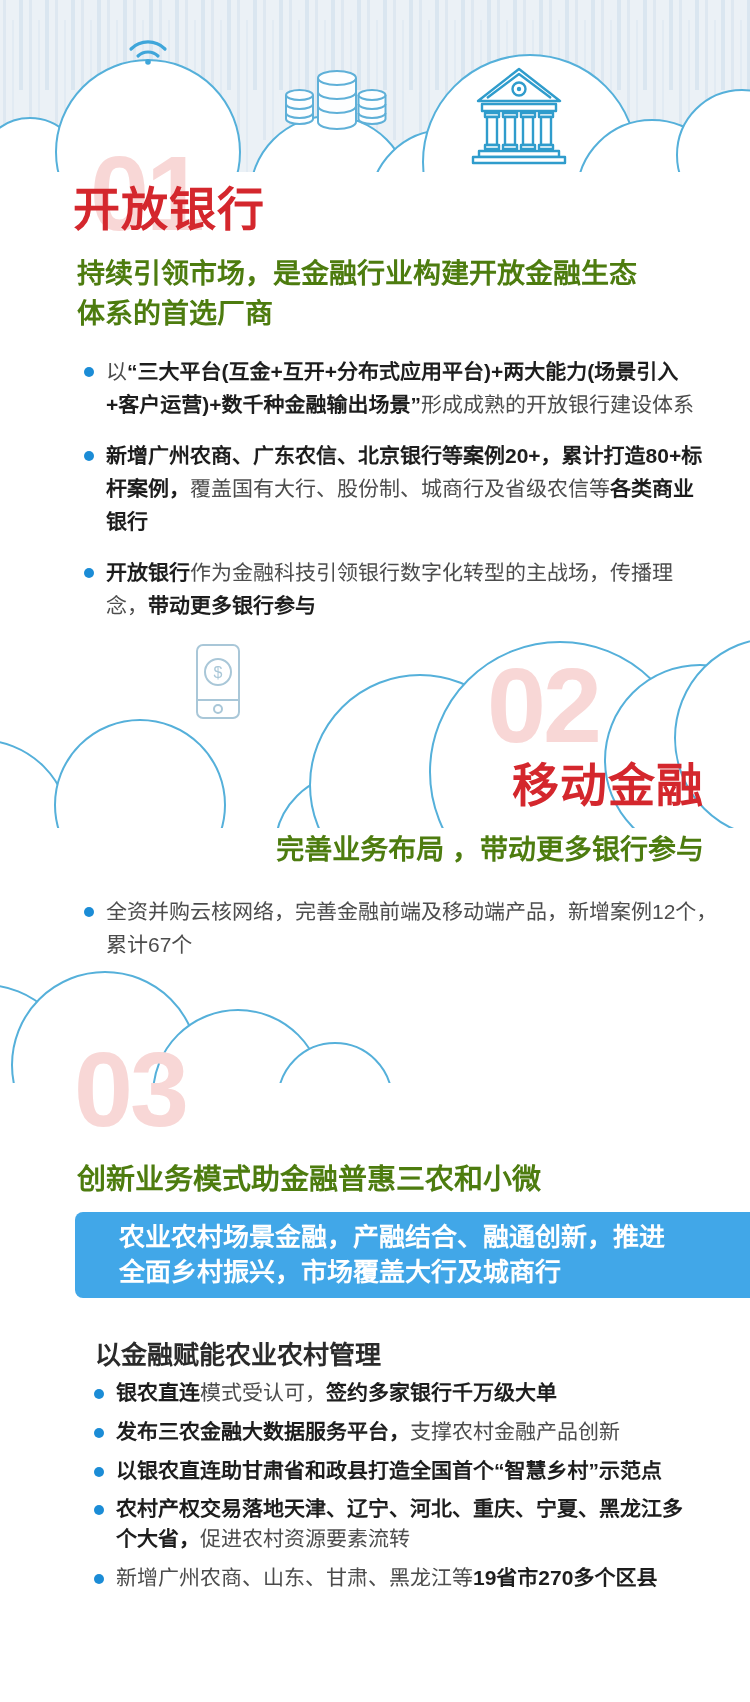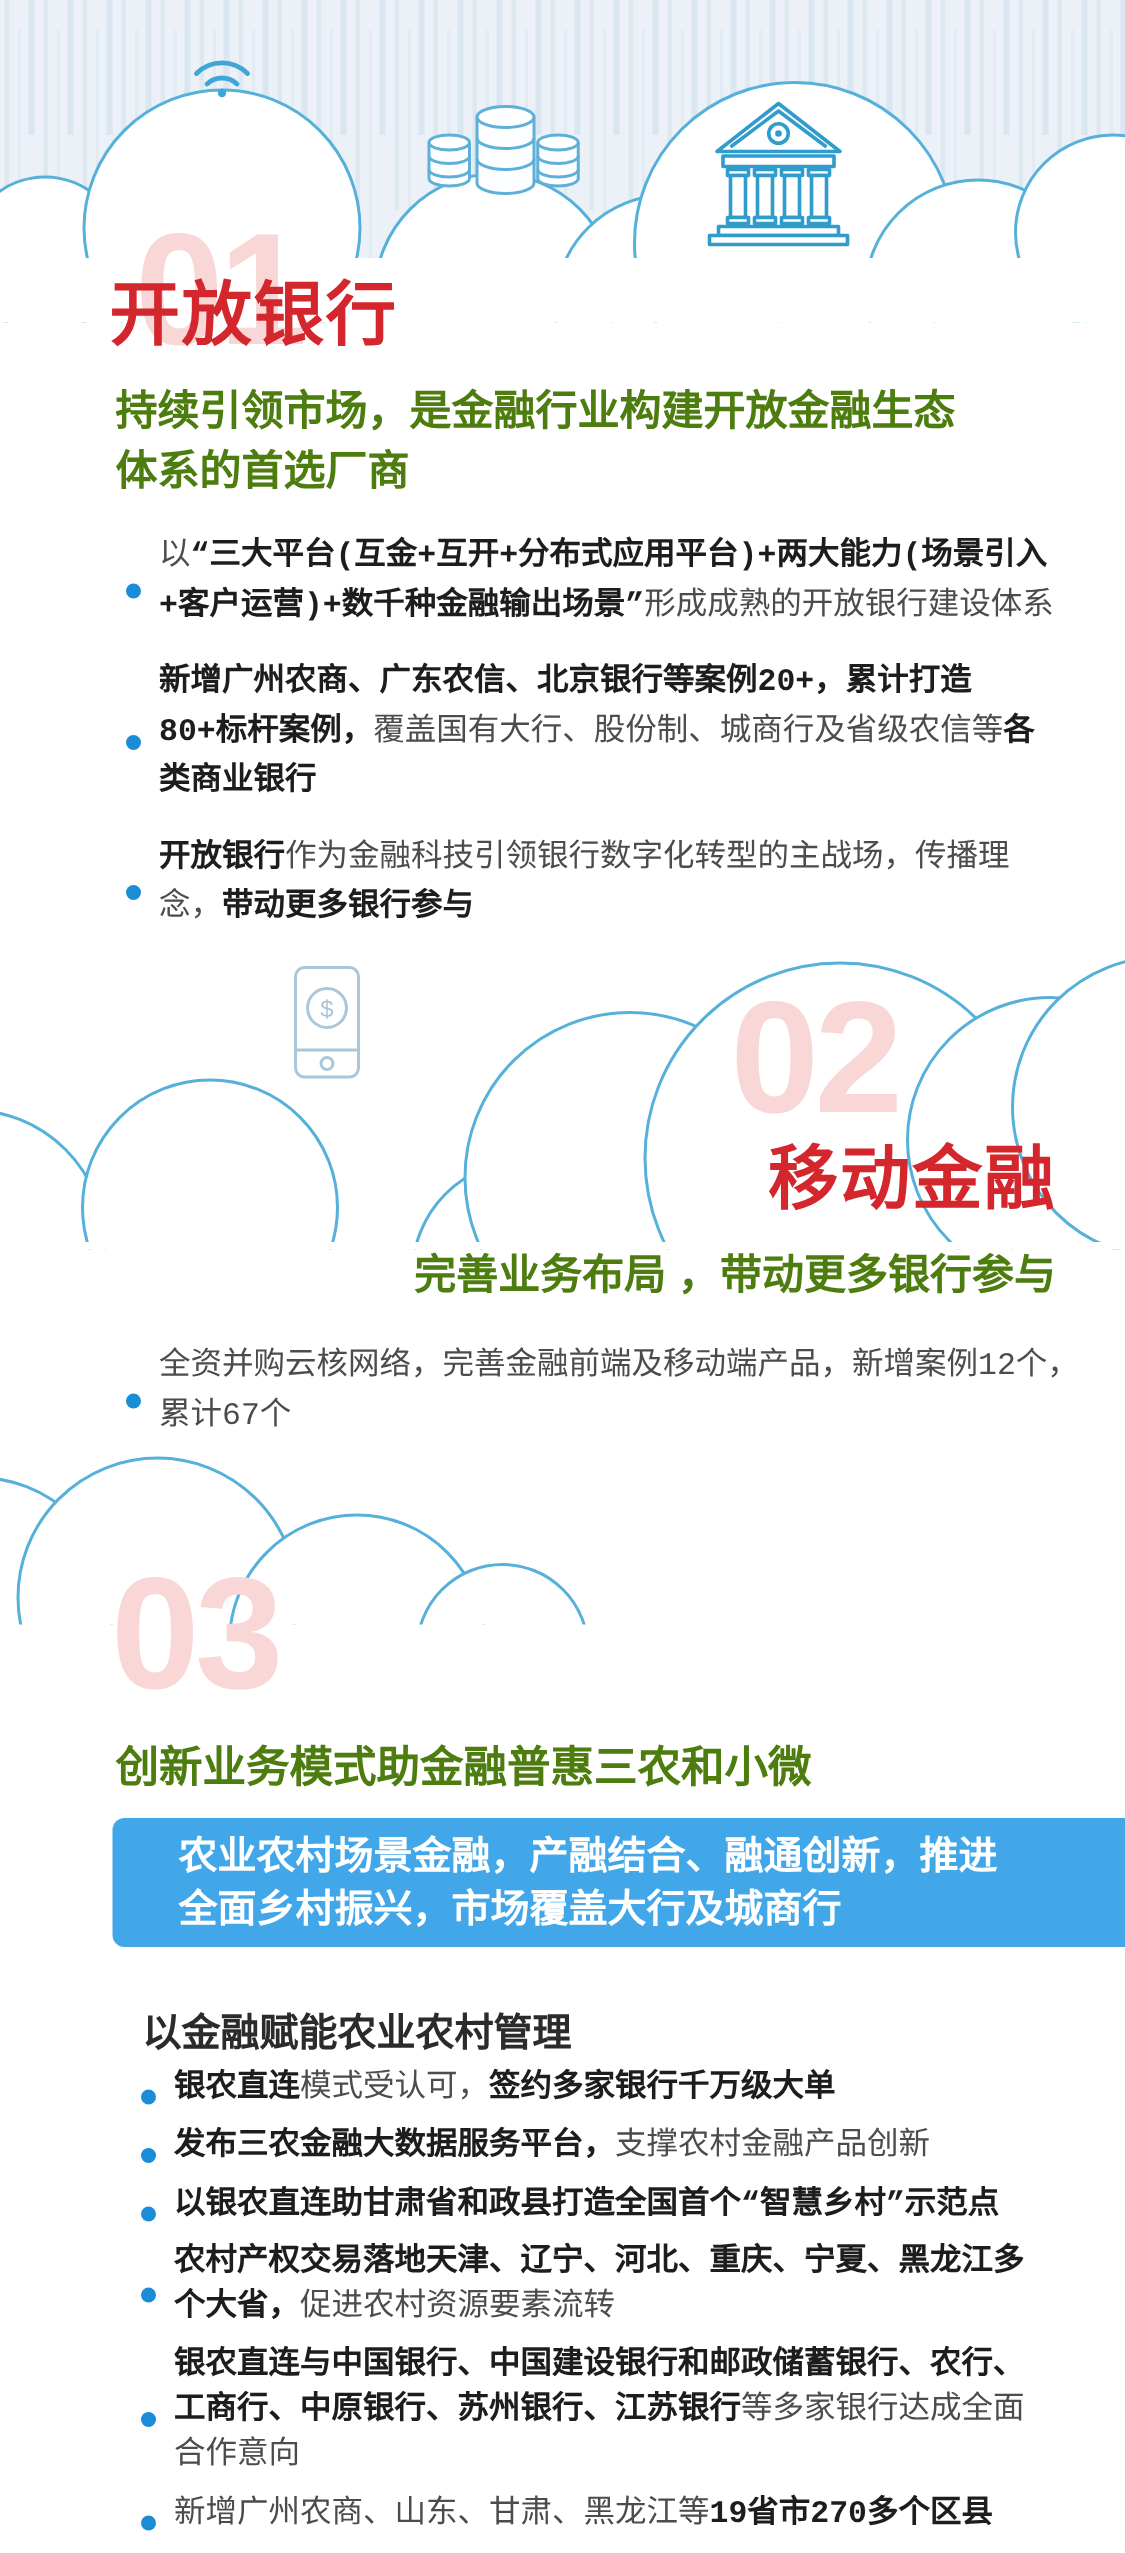--- a/index.html
+++ b/index.html
@@ -35,21 +35,21 @@
   }
   #st1{left:77px;top:254px;width:580px;}
   #st2{right:46px;top:830px;text-align:right;}
   #st3{left:77px;top:1159px;font-size:29px;}
 
   .bullets{position:absolute;z-index:2;display:flex;flex-direction:column;}
   #bl1{left:84px;top:356px;width:622px;gap:18px;}
   #bl2{left:84px;top:896px;width:648px;gap:18px;}
   #bl3{left:94px;top:1378px;width:606px;gap:9px;}
 
-  .bullet{display:flex;align-items:center;font-family:Liberation Mono, monospace;}
+  .bullet{display:flex;align-items:flex-start;}
   .dot{flex:0 0 auto;width:10px;height:10px;border-radius:50%;background:#1b8cd6;margin:11px 12px 0 0;}
   .bullet p{margin:0;font-size:21px;line-height:1.57;color:#4c4c4c;}
   #bl3 .bullet p{line-height:1.42;}
   .bullet .b{font-weight:700;color:#1d1d1d;}
 
   .banner{
     position:absolute;z-index:2;left:75px;top:1212px;width:731px;box-sizing:border-box;
     background:#41a7e8;border-radius:8px;padding:8px 18px 8px 44px;
     font-size:26px;font-weight:700;color:#ffffff;line-height:1.35;white-space:pre-line;
   }
@@ -200,21 +200,17 @@
       <div class="bullet">
         <span class="dot"></span>
         <p><span class="b">以银农直连助甘肃省和政县打造全国首个“智慧乡村”示范点</span></p>
       </div>
       <div class="bullet">
         <span class="dot"></span>
         <p><span class="b">农村产权交易落地天津、辽宁、河北、重庆、宁夏、黑龙江多个大省，</span><span>促进农村资源要素流转</span></p>
       </div>
       <div class="bullet">
         <span class="dot"></span>
-        <p><span class="b">银农直连与中国银行、中国建设银行和邮政储蓄银行、农行、工商行、中原银行、苏州银行、江苏银行</span><span>等多家银行达成全面合作意向</span></p>
-      </div>
-      <div class="bullet">
-        <span class="dot"></span>
         <p><span>新增广州农商、山东、甘肃、黑龙江等</span><span class="b">19省市270多个区县</span></p>
       </div>
     </div>
 
 </div>
 
 </body></html>

